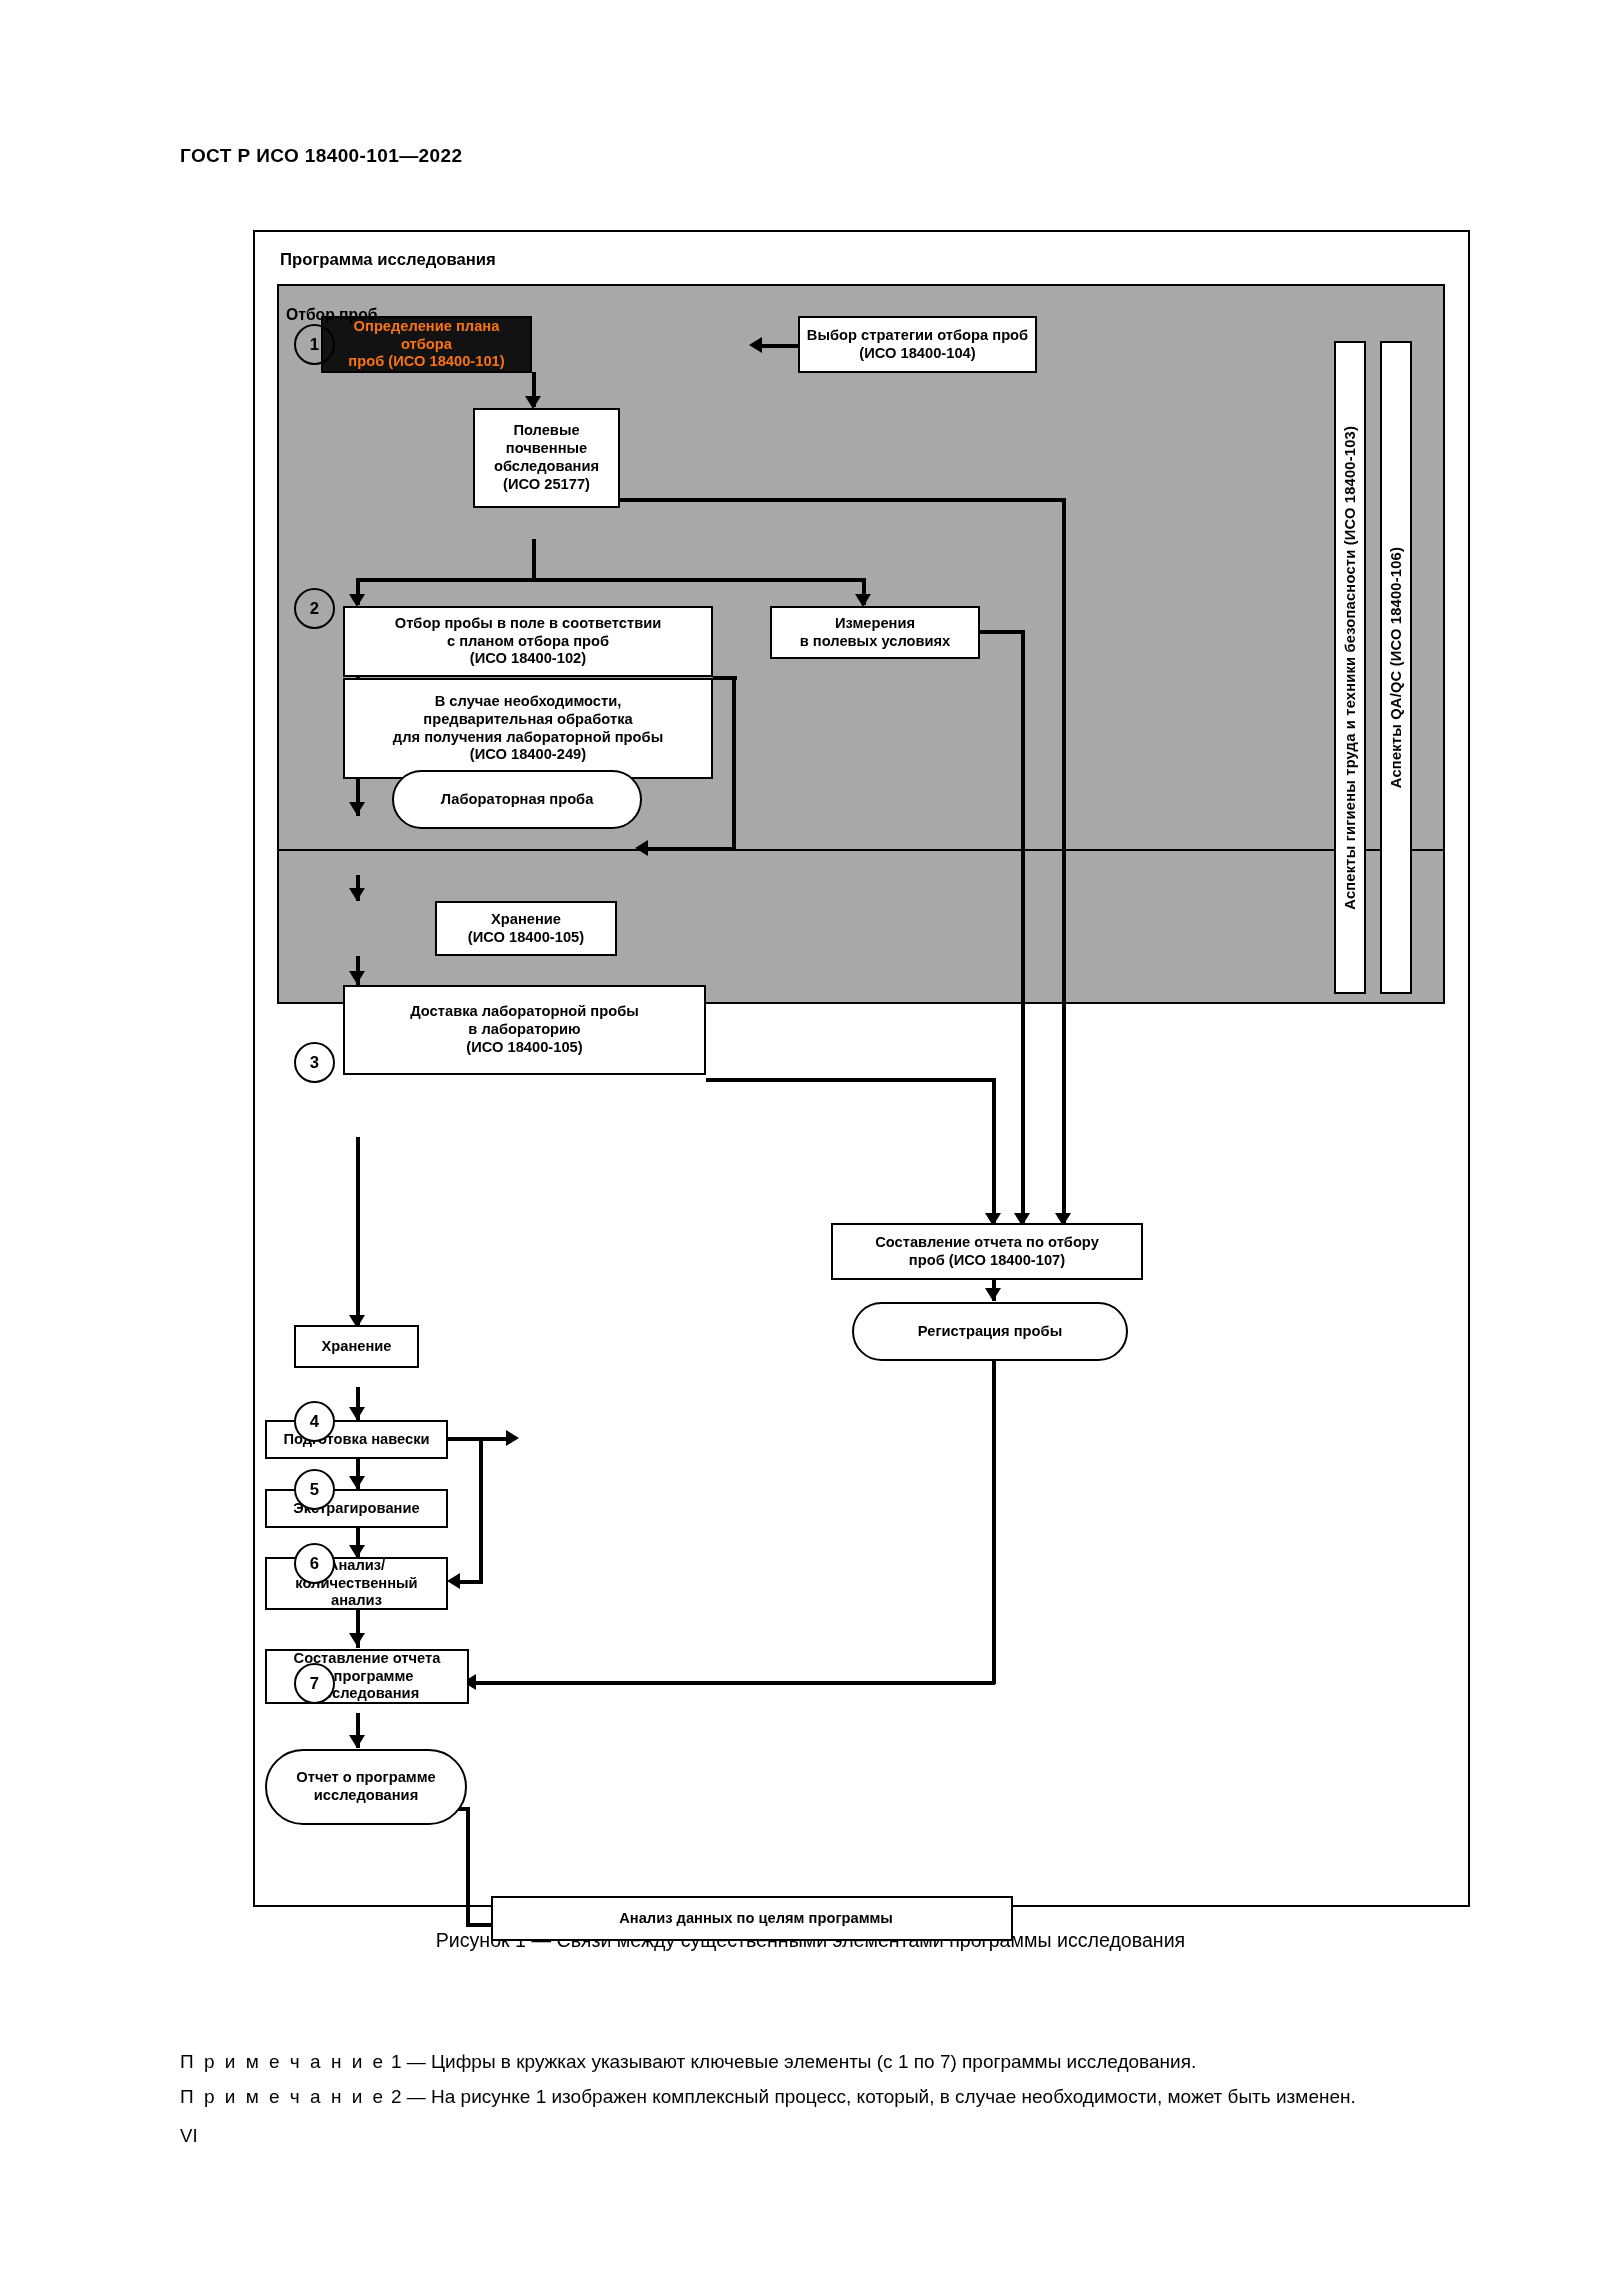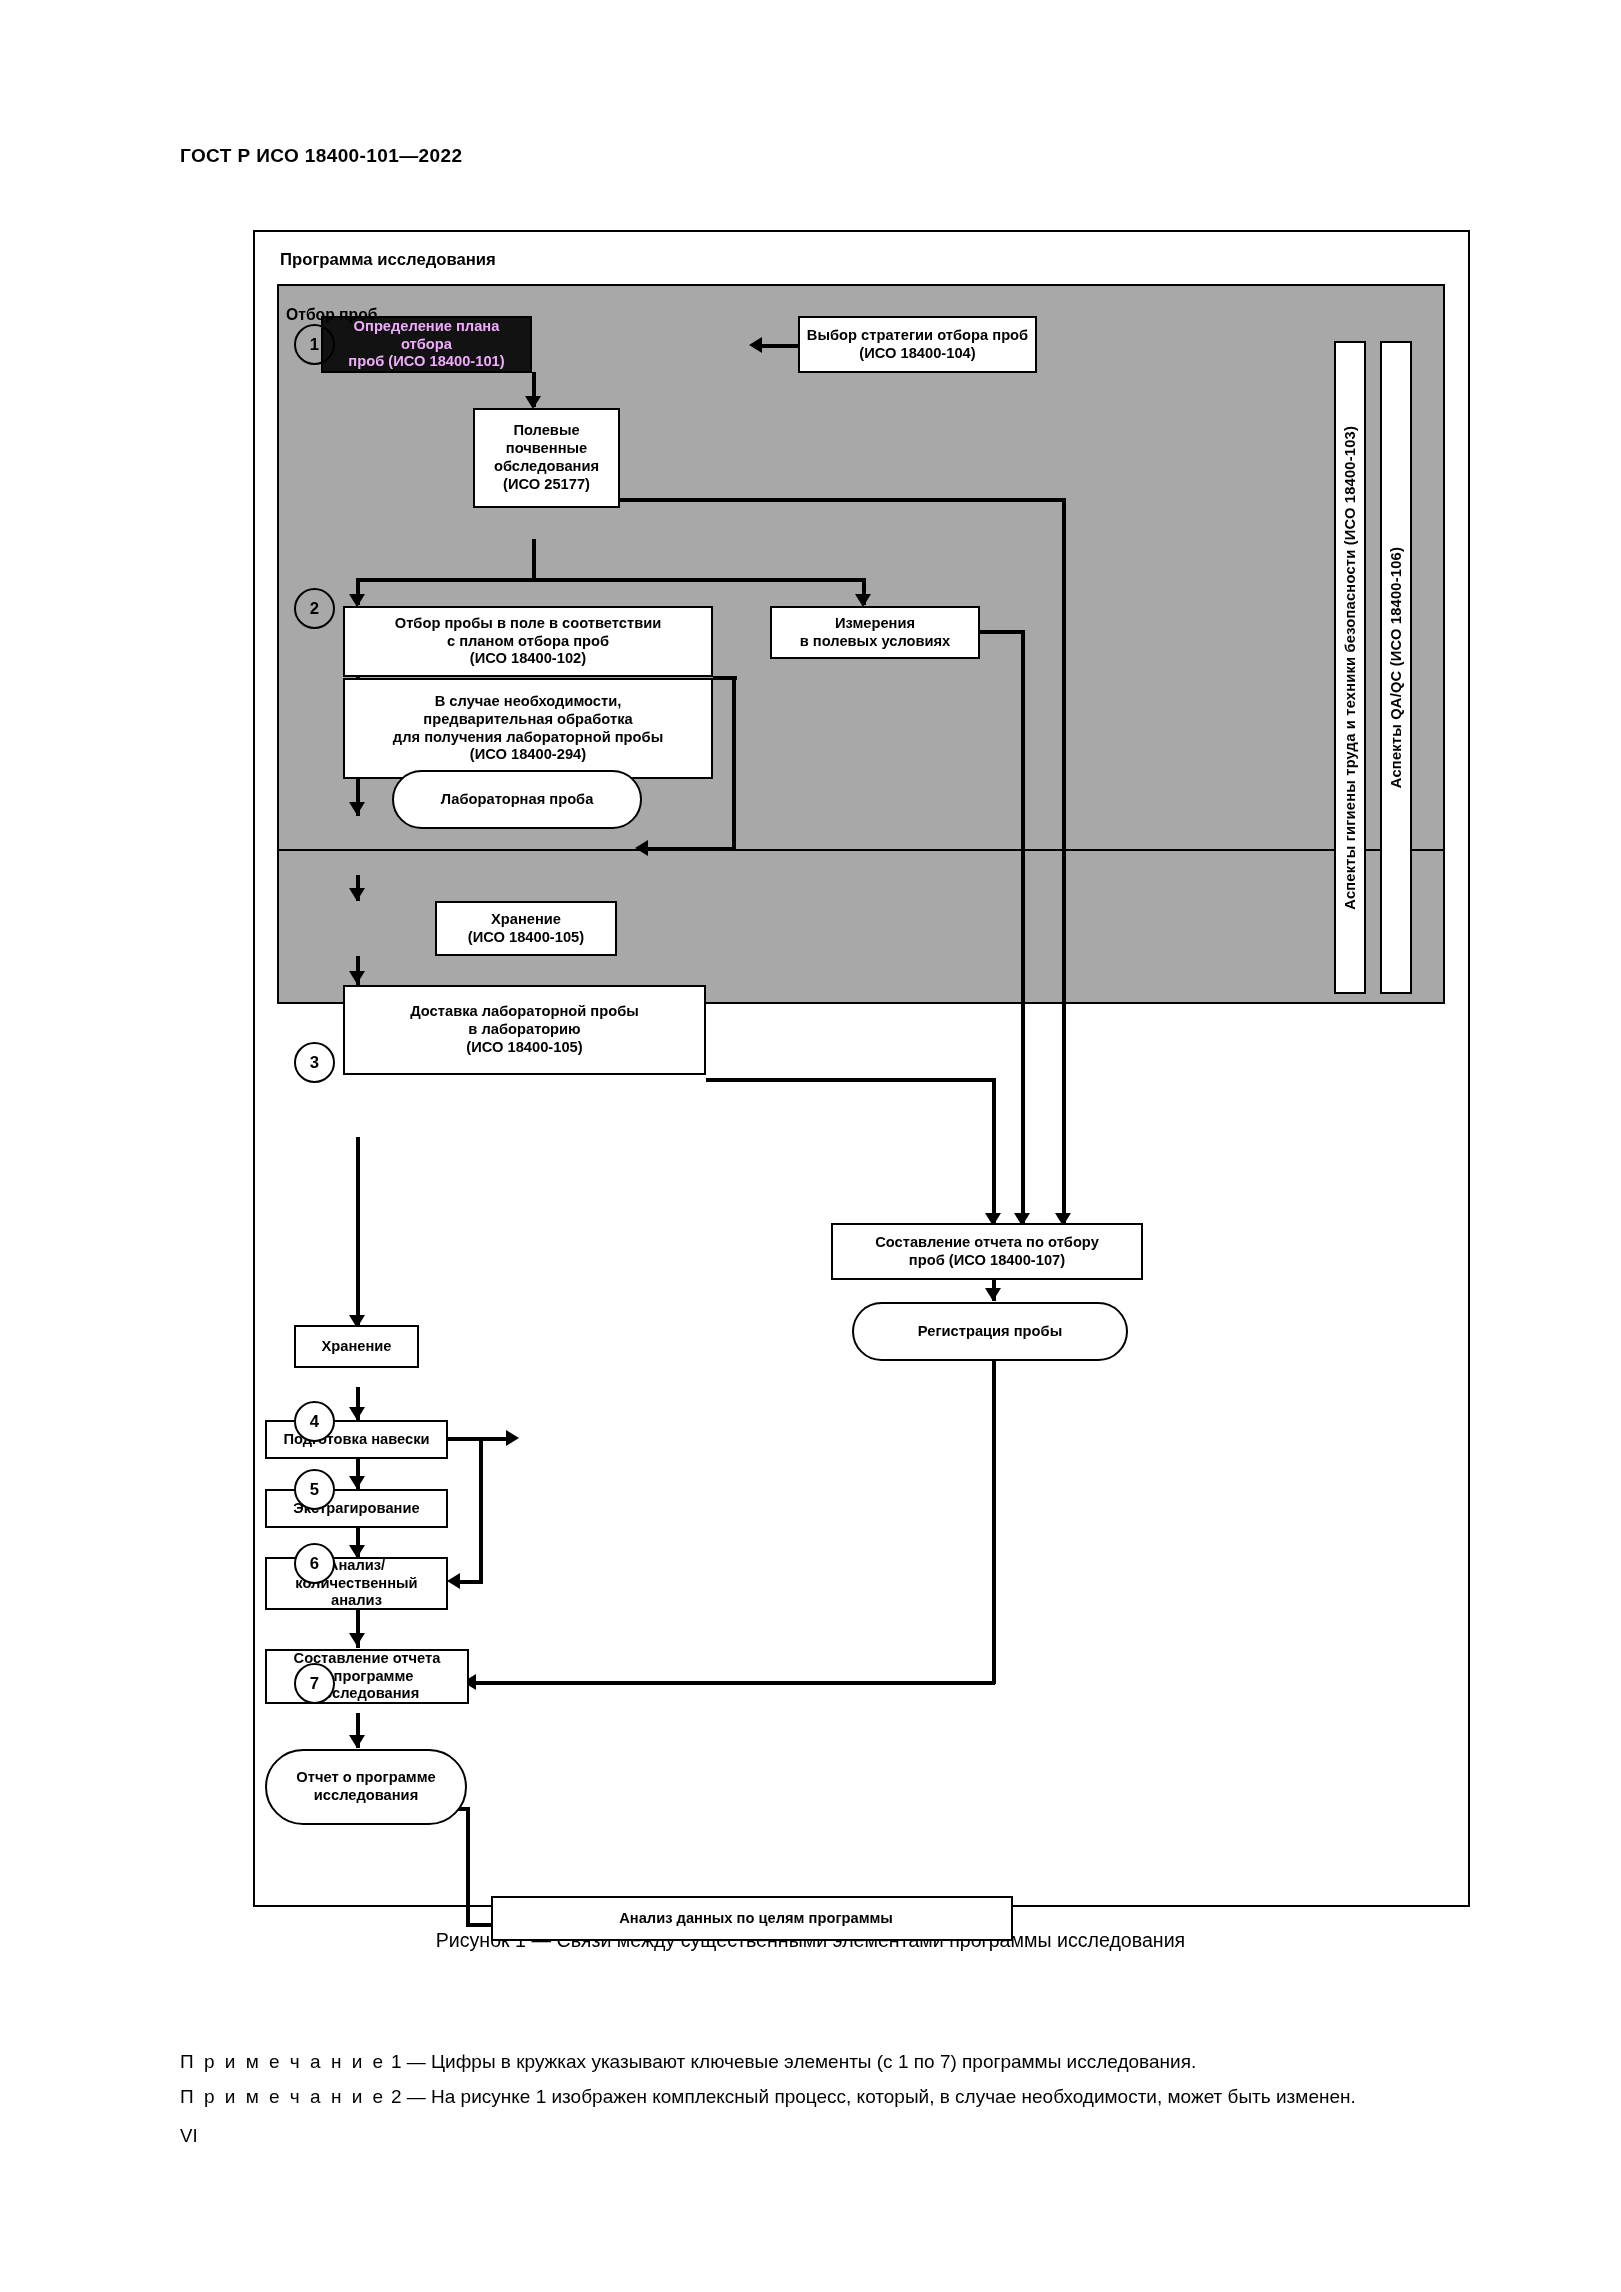--- a/index.html
+++ b/index.html
@@ -102,21 +102,21 @@
     justify-content: center;
     text-align: center;
     font-size: 14.7px;
     font-weight: bold;
     line-height: 1.22;
     padding: 2px 3.9px;
     z-index: 5;
   }
   .node.dark {
     background: #121212;
-    color: #f0abfc;
+    color: #f97316;
   }
   .node.rounded {
     border-radius: 979px;
   }
   .node span { display: block; }
 
   
   .step-circle {
     position: absolute;
     width: 37px;
@@ -346,21 +346,21 @@
     <span>Измерения</span>
     <span>в полевых условиях</span>
   </div>
 </div>
 
 <div class="node" style="left:343px; top:678px; width:370px; height:101px;">
   <div>
     <span>В случае необходимости,</span>
     <span>предварительная обработка</span>
     <span>для получения лабораторной пробы</span>
-    <span>(ИСО 18400-294)</span>
+    <span>(ИСО 18400-249)</span>
   </div>
 </div>
 
 <div class="node rounded" style="left:392px; top:770px; width:250px; height:59px;">
   <div>
     <span>Лабораторная проба</span>
   </div>
 </div>
 
 <div class="node" style="left:435px; top:901px; width:182px; height:55px;">

